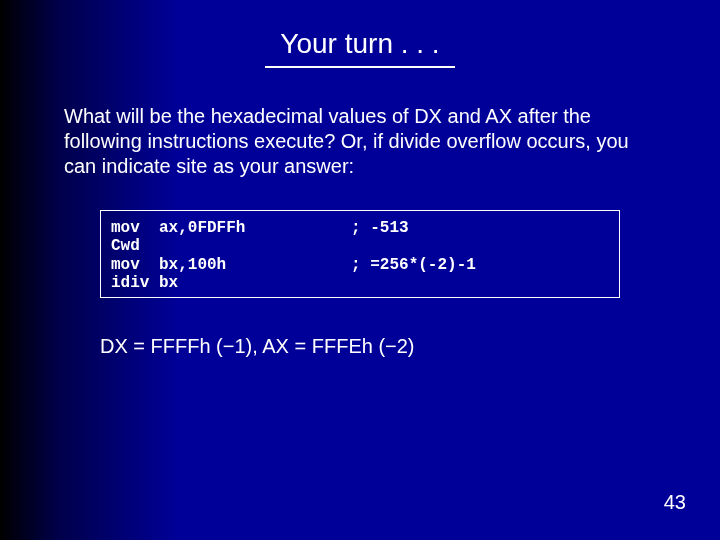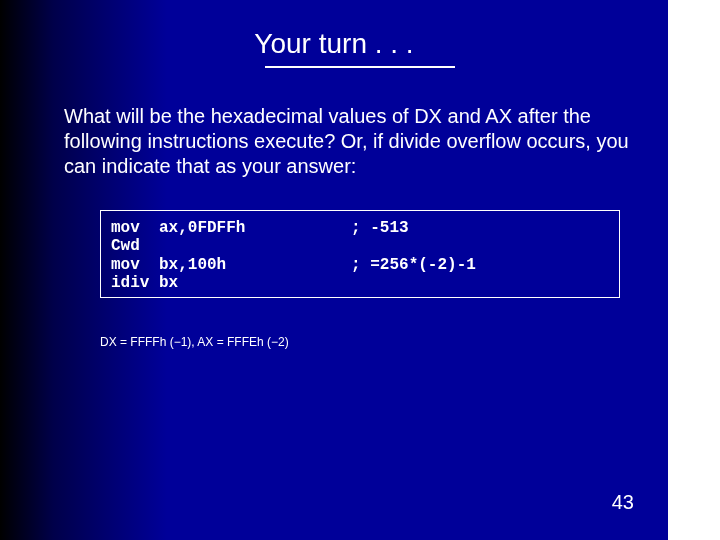--- a/index.html
+++ b/index.html
@@ -4,21 +4,21 @@
 <style>
   html, body {
     margin: 0;
     padding: 0;
     width: 720px;
     height: 540px;
     overflow: hidden;
     font-family: Arial, Helvetica, sans-serif;
   }
   .slide {
-    width: 668px;
+    width: 720px;
     height: 540px;
     background: linear-gradient(to right, #000000 0%, #00004a 8%, #000099 25%, #000099 100%);
     position: relative;
     color: #ffffff;
     box-sizing: border-box;
   }
   .title {
     position: absolute;
     top: 28px;
     left: 0;
@@ -58,21 +58,21 @@
     font-size: 16px;
     font-weight: bold;
     color: #ffffff;
     line-height: 1.15;
     white-space: pre;
   }
   .answer {
     position: absolute;
     top: 335px;
     left: 100px;
-    font-size: 12px;
+    font-size: 20px;
     color: #ffffff;
   }
   .footer {
     position: absolute;
     bottom: 22px;
     left: 64px;
     right: 30px;
     font-size: 11px;
     color: #ffffff;
   }
@@ -94,21 +94,21 @@
   }
 </style>
 </head>
 <body>
 
 <div class="slide">
 
   <div class="title">Your turn . . .</div>
   <div class="title-underline"></div>
 
-  <div class="question">What will be the hexadecimal values of DX and AX after the following instructions execute? Or, if divide overflow occurs, you can indicate that as your answer:</div>
+  <div class="question">What will be the hexadecimal values of DX and AX after the following instructions execute? Or, if divide overflow occurs, you can indicate site as your answer:</div>
 
   <div class="codebox">mov  ax,0FDFFh           ; -513
 Cwd
 mov  bx,100h             ; =256*(-2)-1
 idiv bx</div>
 
   <div class="answer">DX = FFFFh (−1),  AX = FFFEh (−2)</div>
 
 
   <div class="page-num">43</div>

